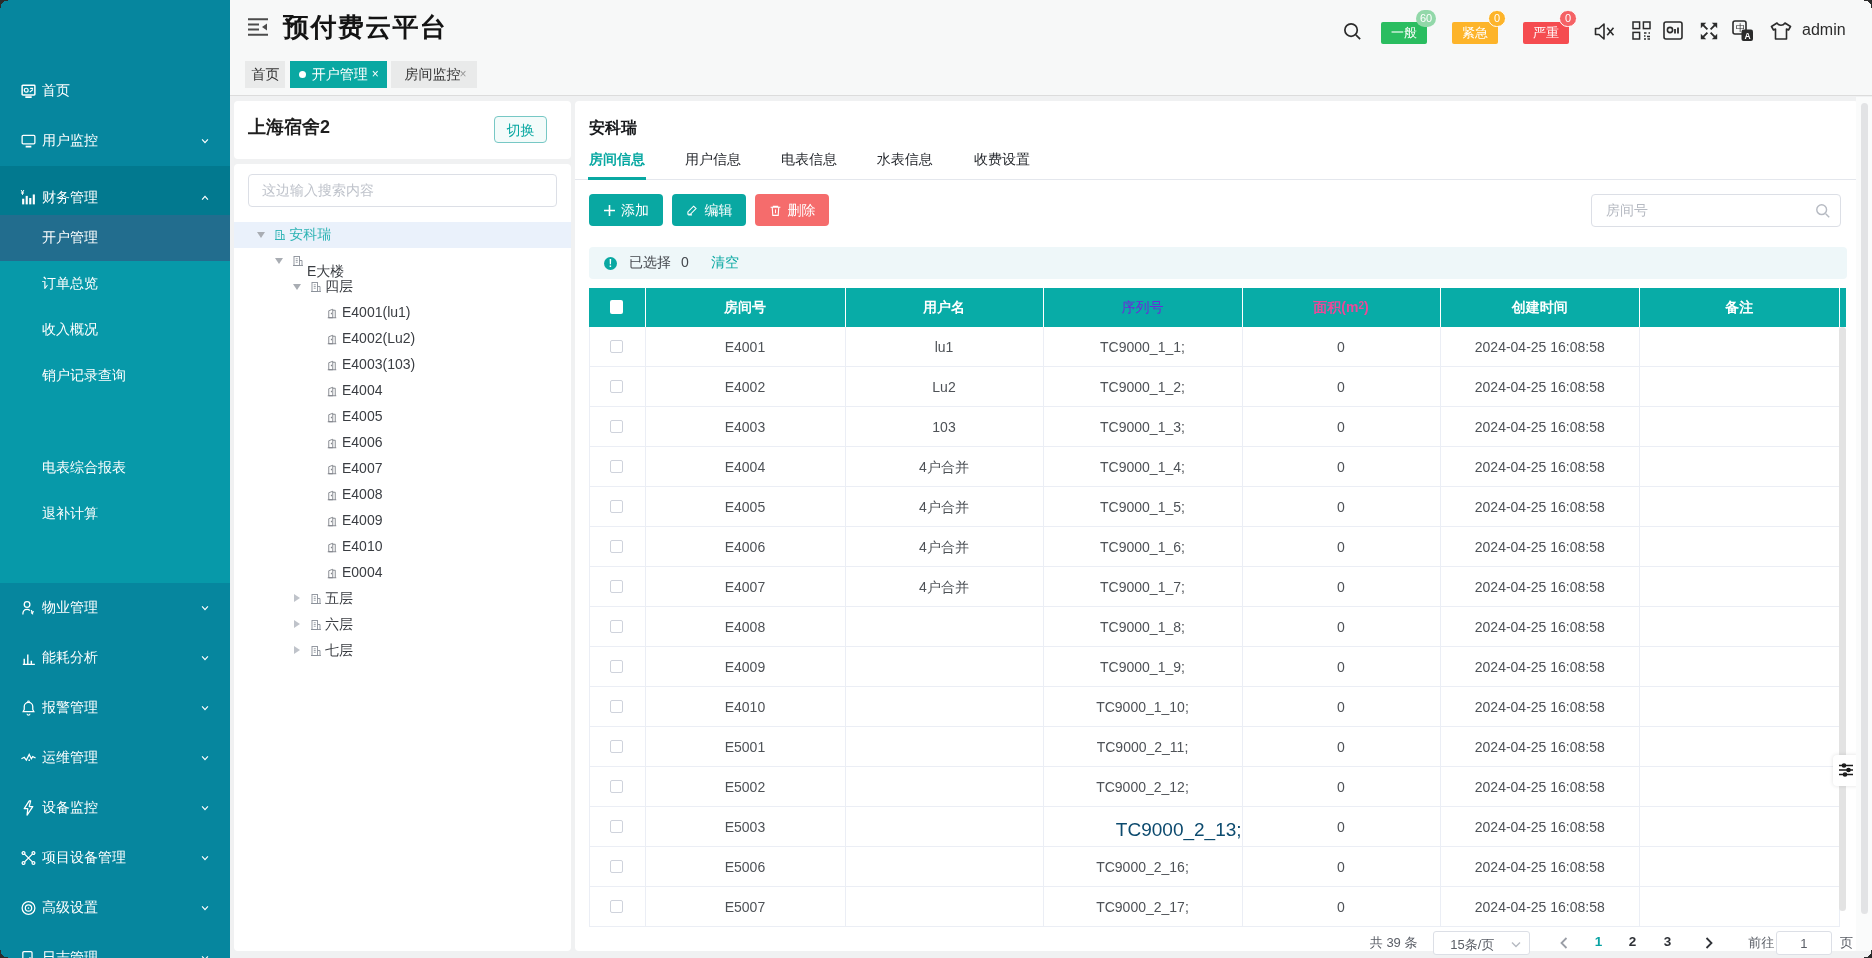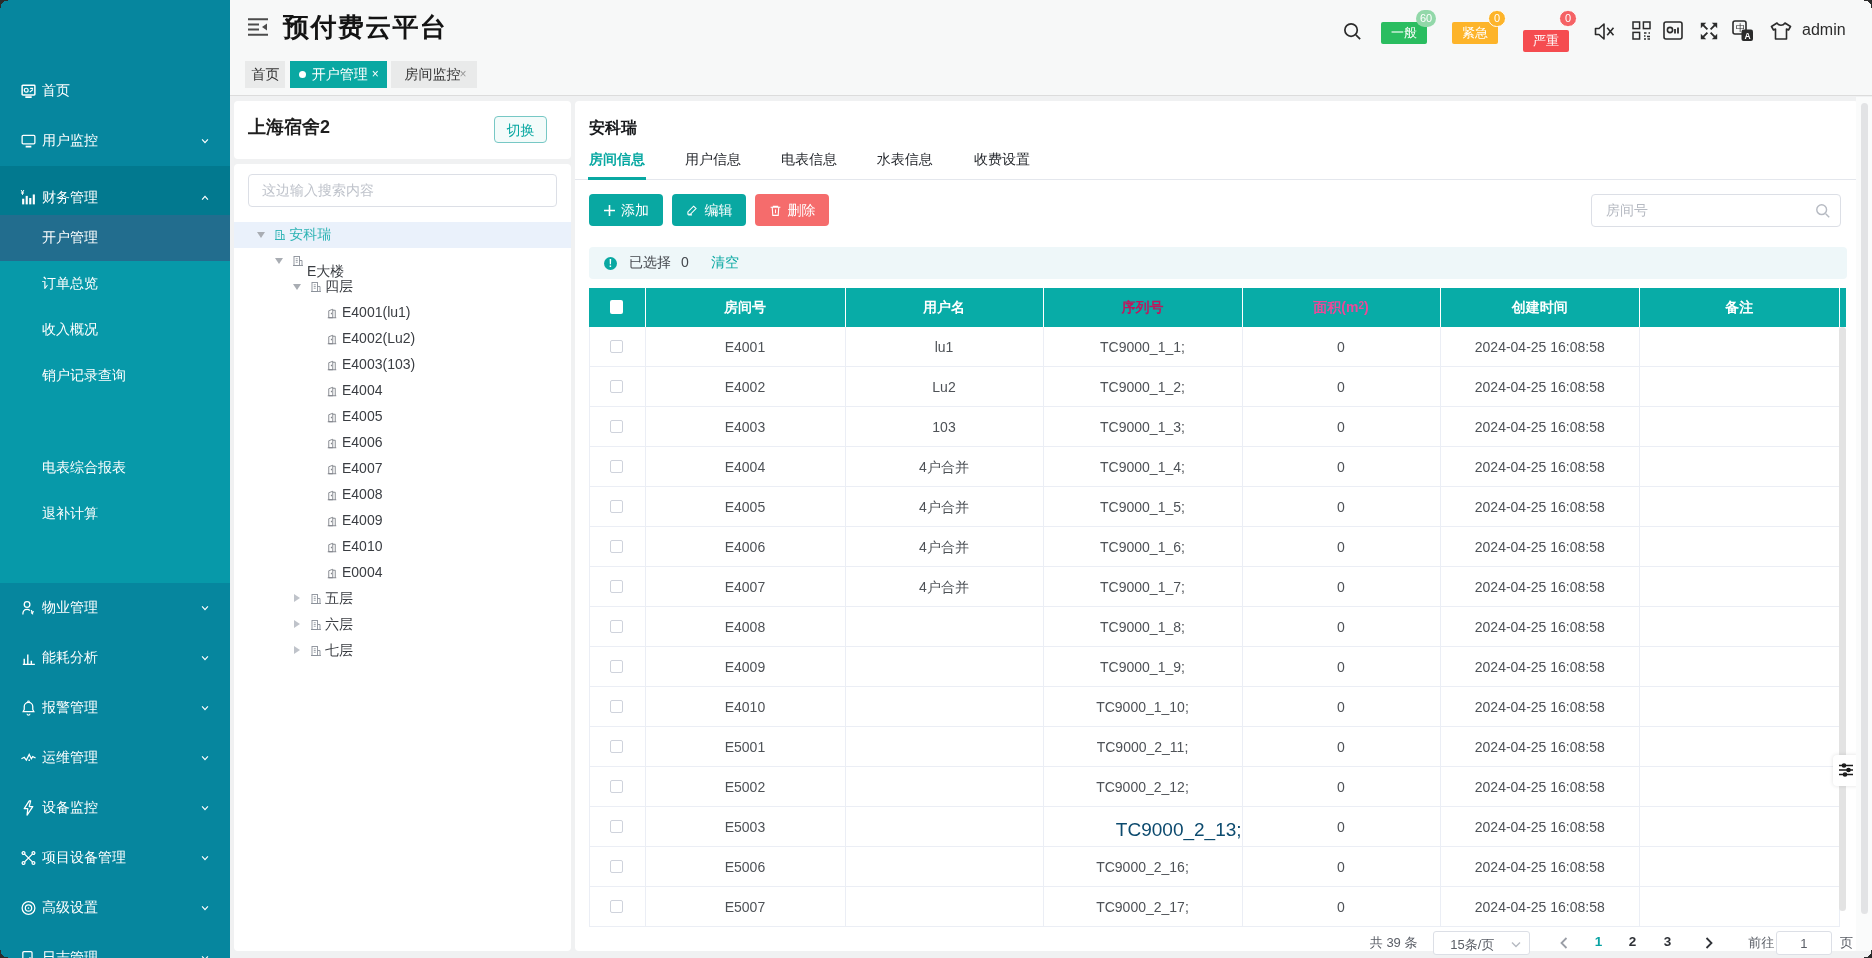--- a/index.html
+++ b/index.html
@@ -175,21 +175,21 @@
   <span id="title">预付费云平台</span>
 
   <svg class="abs" style="left:1112px;top:21px" width="21" height="21" viewBox="0 0 22 22" fill="none" stroke="#2b2b2b" stroke-width="1.8">
       <circle cx="9.5" cy="9.5" r="6.5"></circle>
       <path d="M14.5 14.5l4.5 4.5"></path>
     </svg>
   <div class="abs" style="left:1151px;top:22px;width:46px;height:22px;background:#2abd60;color:#fff;font-size:13px;text-align:center;line-height:22px;border-radius:2px">一般</div>
   <div class="abs" style="left:1186px;top:10px;min-width:18px;height:17px;background:#92d8a9;color:#fff;font-size:11px;text-align:center;line-height:17px;border-radius:9px;padding:0 4px">60</div>
   <div class="abs" style="left:1222px;top:22px;width:46px;height:22px;background:#fdb42a;color:#fff;font-size:13px;text-align:center;line-height:22px;border-radius:2px">紧急</div>
   <div class="abs" style="left:1258px;top:10px;width:18px;height:17px;background:#fdb42a;border:1px solid #fff;color:#fff;font-size:11px;text-align:center;line-height:15px;border-radius:9px">0</div>
-  <div class="abs" style="left:1293px;top:30px;width:46px;height:22px;background:#f54c50;color:#fff;font-size:13px;text-align:center;line-height:22px;border-radius:2px">严重</div>
+  <div class="abs" style="left:1293px;top:22px;width:46px;height:22px;background:#f54c50;color:#fff;font-size:13px;text-align:center;line-height:22px;border-radius:2px">严重</div>
   <div class="abs" style="left:1329px;top:10px;width:18px;height:17px;background:#f56265;border:1px solid #fff;color:#fff;font-size:11px;text-align:center;line-height:15px;border-radius:9px">0</div>
   <svg class="abs" style="left:1364px;top:22px" width="21" height="19" viewBox="0 0 21 19" fill="none" stroke="#2b2b2b" stroke-width="1.6">
       <path d="M1.5 6.5h3.5L10 2v15L5 12.5H1.5z" stroke-linejoin="round"></path>
       <path d="M13.2 5.8l6.3 7.4M19.5 5.8l-6.3 7.4"></path>
     </svg>
   <svg class="abs" style="left:1402px;top:21px" width="19" height="19" viewBox="0 0 19 19" fill="none" stroke="#2b2b2b" stroke-width="1.5">
       <rect x="1" y="1" width="6.6" height="6.6"></rect>
       <rect x="11.4" y="1" width="6.6" height="6.6"></rect>
       <rect x="1" y="11.4" width="6.6" height="6.6"></rect>
       <path d="M12 12h2.5M16.5 12h1.5M12 15h1.5M15 15.5h3M12 18h2M15.5 18h2.5" stroke-width="1.5"></path>
@@ -432,21 +432,21 @@
     </div>
 <div class="abs" style="left:14.4px;top:146px;width:1257.9px;height:32px;background:#eef7f9;border-radius:4px">
 <span style="position:absolute;left:15px;top:9.5px;width:13px;height:13px;background:#09a8a2;border-radius:50%;color:#fff;font-size:10px;font-weight:bold;text-align:center;line-height:13px">!</span>
 <span style="position:absolute;left:40px;top:7px;font-size:14px;color:#44474d">已选择 <span style="margin-left:6px">0</span></span>
 <span style="position:absolute;left:122px;top:7px;font-size:14px;color:#09a8a2">清空</span>
     </div>
 <div class="abs" style="left:14.4px;top:186.5px;width:1257.5px;height:39.5px;background:#08aca7"></div>
 <div class="abs" style="left:35px;top:199px;width:13.5px;height:13.5px;background:#fff;border-radius:2px"></div>
 <div class="abs" style="left:70.7px;top:198px;width:199.3px;text-align:center;font-size:14px;font-weight:bold;color:#fff">房间号</div>
 <div class="abs" style="left:270.0px;top:198px;width:198.8px;text-align:center;font-size:14px;font-weight:bold;color:#fff">用户名</div>
-<div class="abs" style="left:468.8px;top:198px;width:198.2px;text-align:center;font-size:14px;font-weight:bold;color:#be185d">序列号</div>
+<div class="abs" style="left:468.8px;top:198px;width:198.2px;text-align:center;font-size:14px;font-weight:normal;color:#6d28d9">序列号</div>
 <div class="abs" style="left:667.0px;top:198px;width:198.79999999999995px;text-align:center;font-size:14px;font-weight:bold;color:#ec4899">面积(m<span style="font-size:10px;vertical-align:3px">2</span>)</div>
 <div class="abs" style="left:865.8px;top:198px;width:198.79999999999995px;text-align:center;font-size:14px;font-weight:bold;color:#fff">创建时间</div>
 <div class="abs" style="left:1064.6px;top:198px;width:200.30000000000018px;text-align:center;font-size:14px;font-weight:bold;color:#fff">备注</div>
 <div class="abs" style="left:70.7px;top:186.5px;width:1px;height:39.5px;background:#fff"></div>
 <div class="abs" style="left:270.0px;top:186.5px;width:1px;height:39.5px;background:#fff"></div>
 <div class="abs" style="left:468.8px;top:186.5px;width:1px;height:39.5px;background:#fff"></div>
 <div class="abs" style="left:667.0px;top:186.5px;width:1px;height:39.5px;background:#fff"></div>
 <div class="abs" style="left:865.8px;top:186.5px;width:1px;height:39.5px;background:#fff"></div>
 <div class="abs" style="left:1064.6px;top:186.5px;width:1px;height:39.5px;background:#fff"></div>
 <div class="abs" style="left:1264.9px;top:186.5px;width:1px;height:39.5px;background:#fff"></div>

